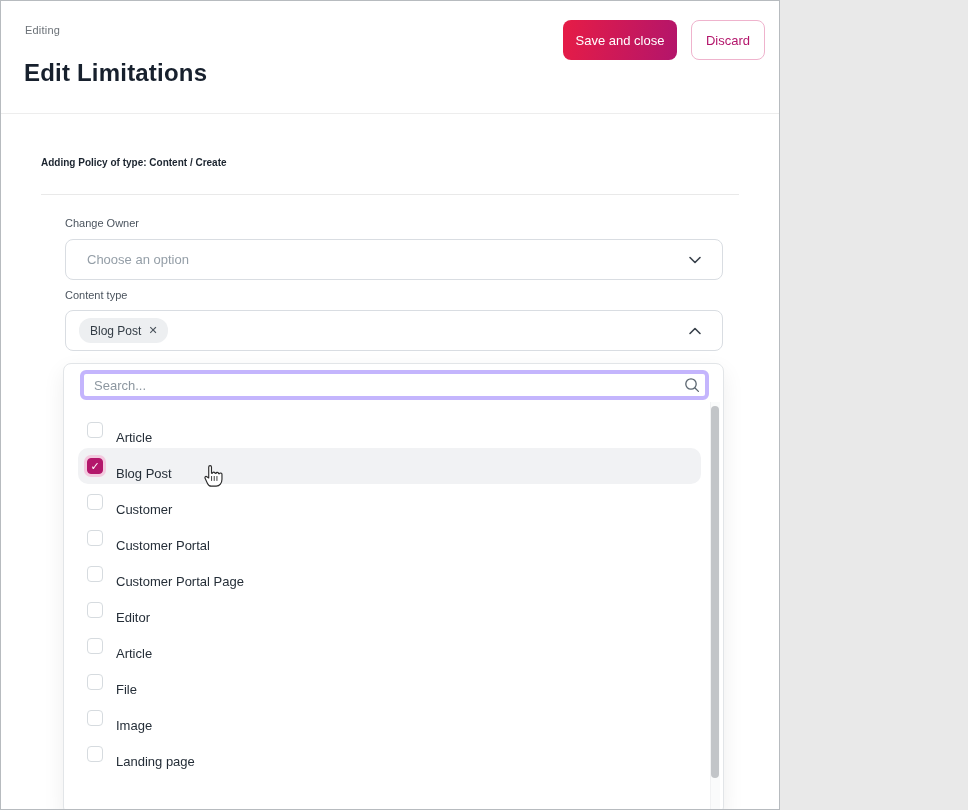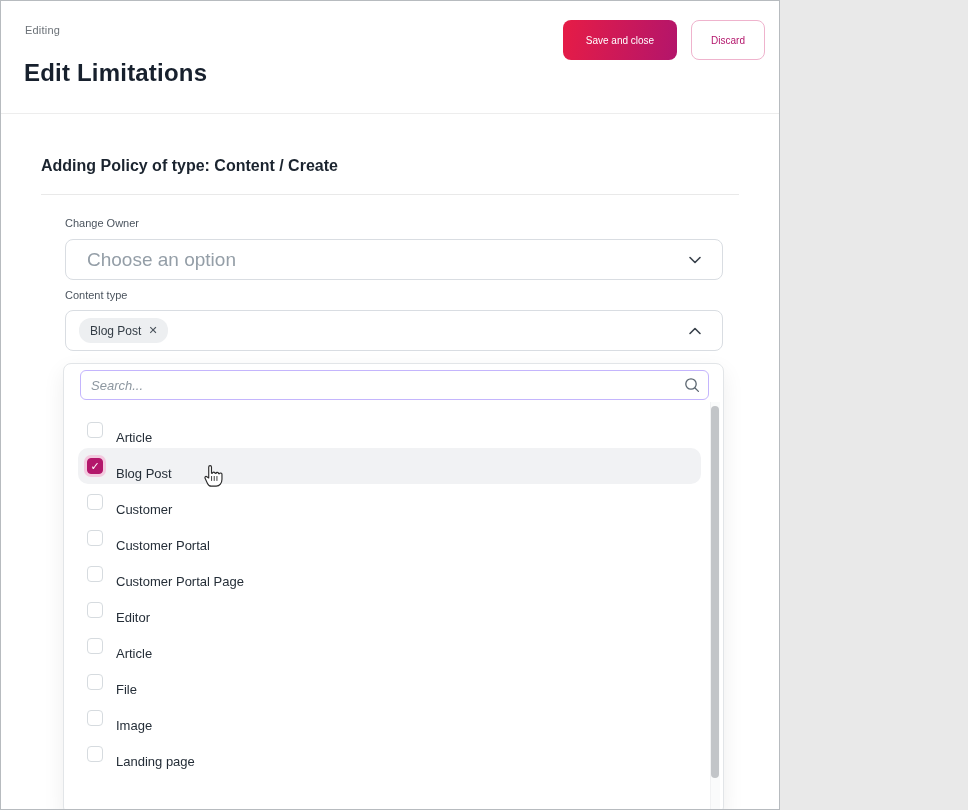--- a/index.html
+++ b/index.html
@@ -8,52 +8,52 @@
   .page {
     position:relative; width:780px; height:810px; background:#ffffff;
     border:1px solid #b7bbbf; overflow:hidden;
   }
 
   
   .crumb { position:absolute; left:24px; top:23px; font-size:11px; color:#6b7177; letter-spacing:.2px; }
   .page-title { position:absolute; left:23px; top:58px; font-size:24px; font-weight:700; color:#17202d; letter-spacing:.2px; }
   .header-divider { position:absolute; left:0; top:112px; width:100%; height:1px; background:#ededed; }
 
-  .btn { position:absolute; top:19px; height:40px; border-radius:8px; font-size:10px; font-family:inherit;
+  .btn { position:absolute; top:19px; height:40px; border-radius:8px; font-size:13px; font-family:inherit;
          display:flex; align-items:center; justify-content:center; cursor:pointer; }
   .btn-save { right:102px; width:114px; border:none; color:#fff;
               background:linear-gradient(100deg,#e61c46 0%,#b3156b 100%); }
   .btn-discard { right:14px; width:74px; background:#fff; border:1px solid #efb3cd; color:#b3156b; }
 
   
-  .section-title { position:absolute; left:40px; top:156px; font-size:16px; font-weight:700; color:#1b242f; }
+  .section-title { position:absolute; left:40px; top:156px; font-size:10px; font-weight:700; color:#1b242f; }
   .section-divider { position:absolute; left:40px; top:193px; width:698px; height:1px; background:#e9e9e9; }
 
   .field-label { position:absolute; left:64px; font-size:11px; color:#4b545e; }
   .label-owner { top:216px; }
   .label-content-type { top:288px; }
 
   .select-box { position:absolute; left:64px; width:658px; height:41px; background:#fff;
                 border:1px solid #d9dde2; border-radius:8px; display:flex; align-items:center;
                 padding:0 18px 0 21px; cursor:pointer; }
   .select-owner { top:238px; }
   .select-content { top:309px; padding-left:13px; }
-  .select-placeholder { font-size:19px; color:#949ea7; }
+  .select-placeholder { font-size:13px; color:#949ea7; }
   .select-box .chev { margin-left:auto; flex:0 0 auto; display:flex; }
 
   .chip { display:flex; align-items:center; gap:7px; background:#edeff1; border-radius:12px;
           height:25px; padding:0 10px 0 11px; font-size:12px; color:#333c45; }
   .chip-x { font-size:11px; color:#49525a; cursor:pointer; line-height:1; }
 
   
   .panel { position:absolute; left:62px; top:362px; width:661px; height:452px; background:#fff;
            border:1px solid #e2e5e8; border-radius:8px; box-shadow:0 8px 22px rgba(0,0,0,.07); }
   .search-wrap { position:absolute; left:16px; top:6px; width:629px; height:30px; }
-  .search-input { width:100%; height:100%; border:1px solid #c4b5fd; border-radius:6px;
-                  padding:0 32px 0 10px; font-size:13px; font-family:inherit; color:#333; outline:none;font-style:italic; }
+  .search-input { width:100%; height:100%; border:4px solid #c4b5fd; border-radius:6px;
+                  padding:0 32px 0 10px; font-size:13px; font-family:inherit; color:#333; outline:none; }
   .search-input::placeholder { color:#8d97a0; }
   .search-icon { position:absolute; right:8px; top:6px; display:flex; }
 
   .options { position:absolute; left:14px; top:48px; width:623px; }
   .option-row { display:flex; align-items:center; height:36px; padding-left:9px; border-radius:10px; cursor:pointer; }
   .option-row.highlight { background:#f1f2f4; }
   .checkbox { width:16px; height:16px; border:1px solid #d6dbdf; border-radius:4px; background:#fff;
               flex:0 0 auto; display:flex; align-items:center; justify-content:center;
               font-size:11px; font-weight:700; color:transparent; }
   .option-row.checked .checkbox { background:#b3176b; border-color:#b3176b; color:#fff;

